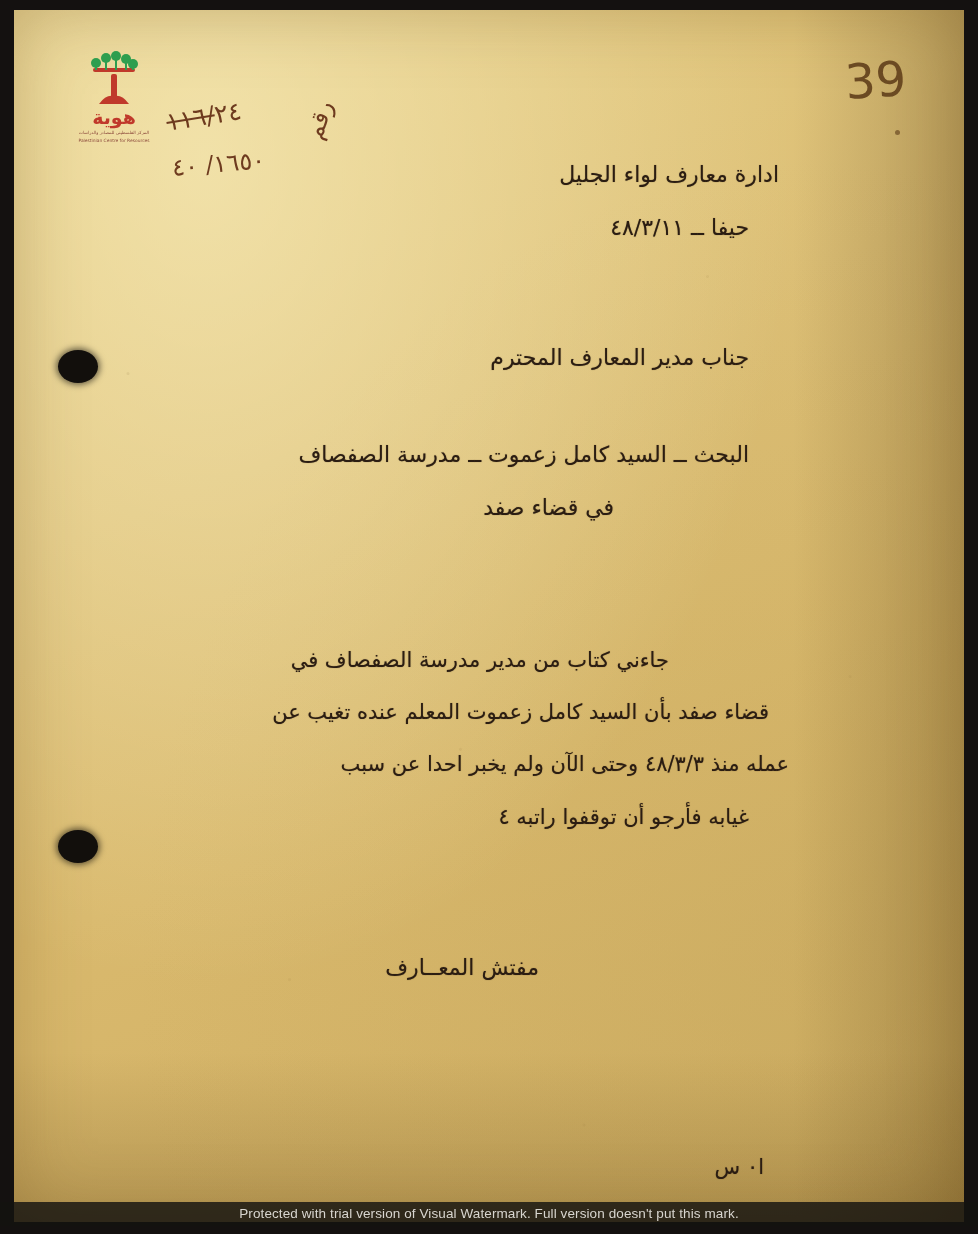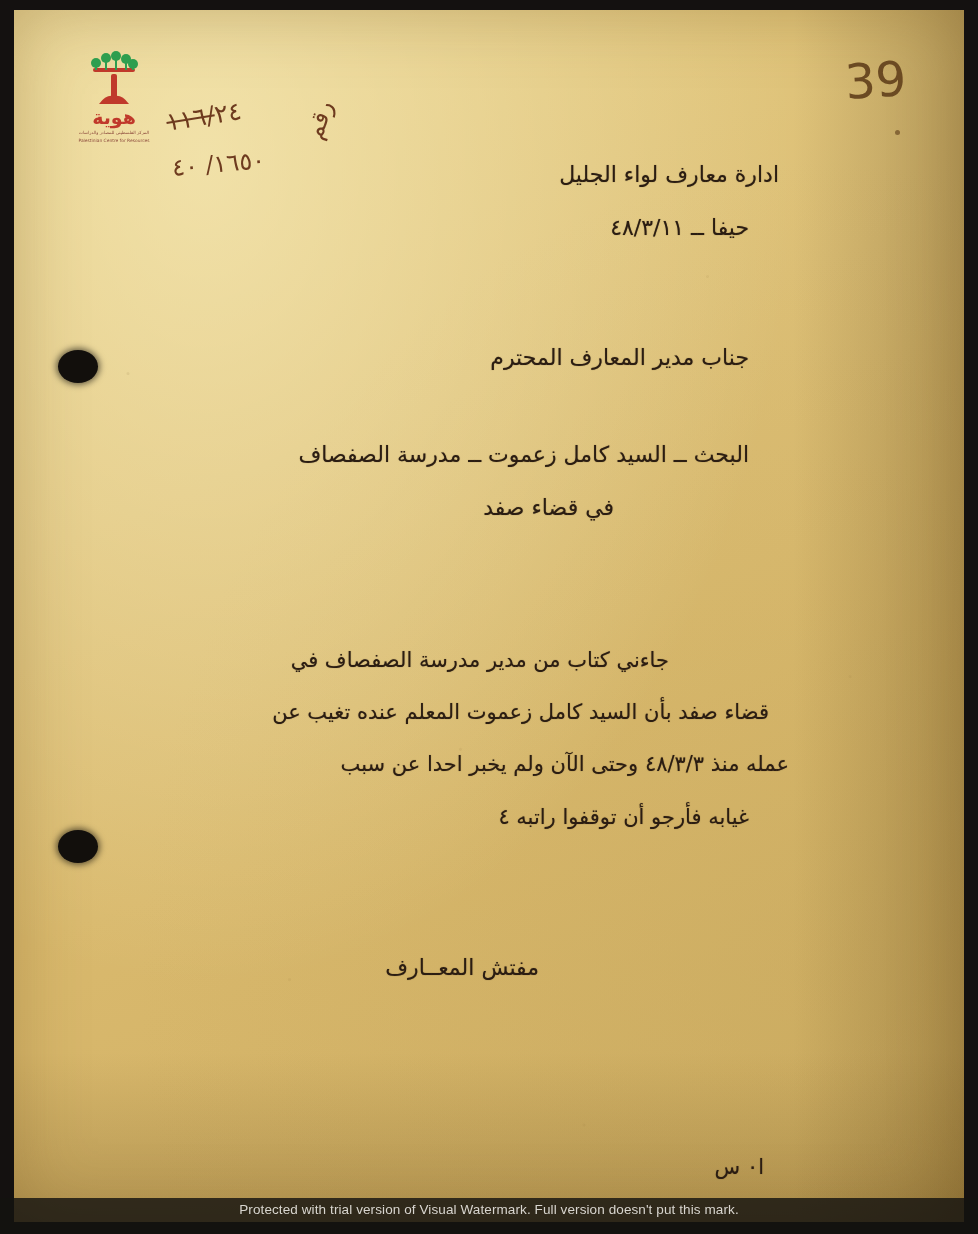--- a/index.html
+++ b/index.html
@@ -211,22 +211,22 @@
     top: 1145px;
     font-size: 21px;
     letter-spacing: 3px;
   }
 
   
   .watermark {
     position: absolute;
     left: 0;
     right: 0;
-    bottom: 0;
-    height: 36px;
+    bottom: 8px;
+    height: 24px;
     background: rgba(20,18,16,0.82);
     color: #d8d5cf;
     font-family: "Liberation Sans", sans-serif;
     font-size: 13.5px;
     line-height: 24px;
     text-align: center;
     direction: ltr;
     letter-spacing: 0.1px;
   }
 </style>

